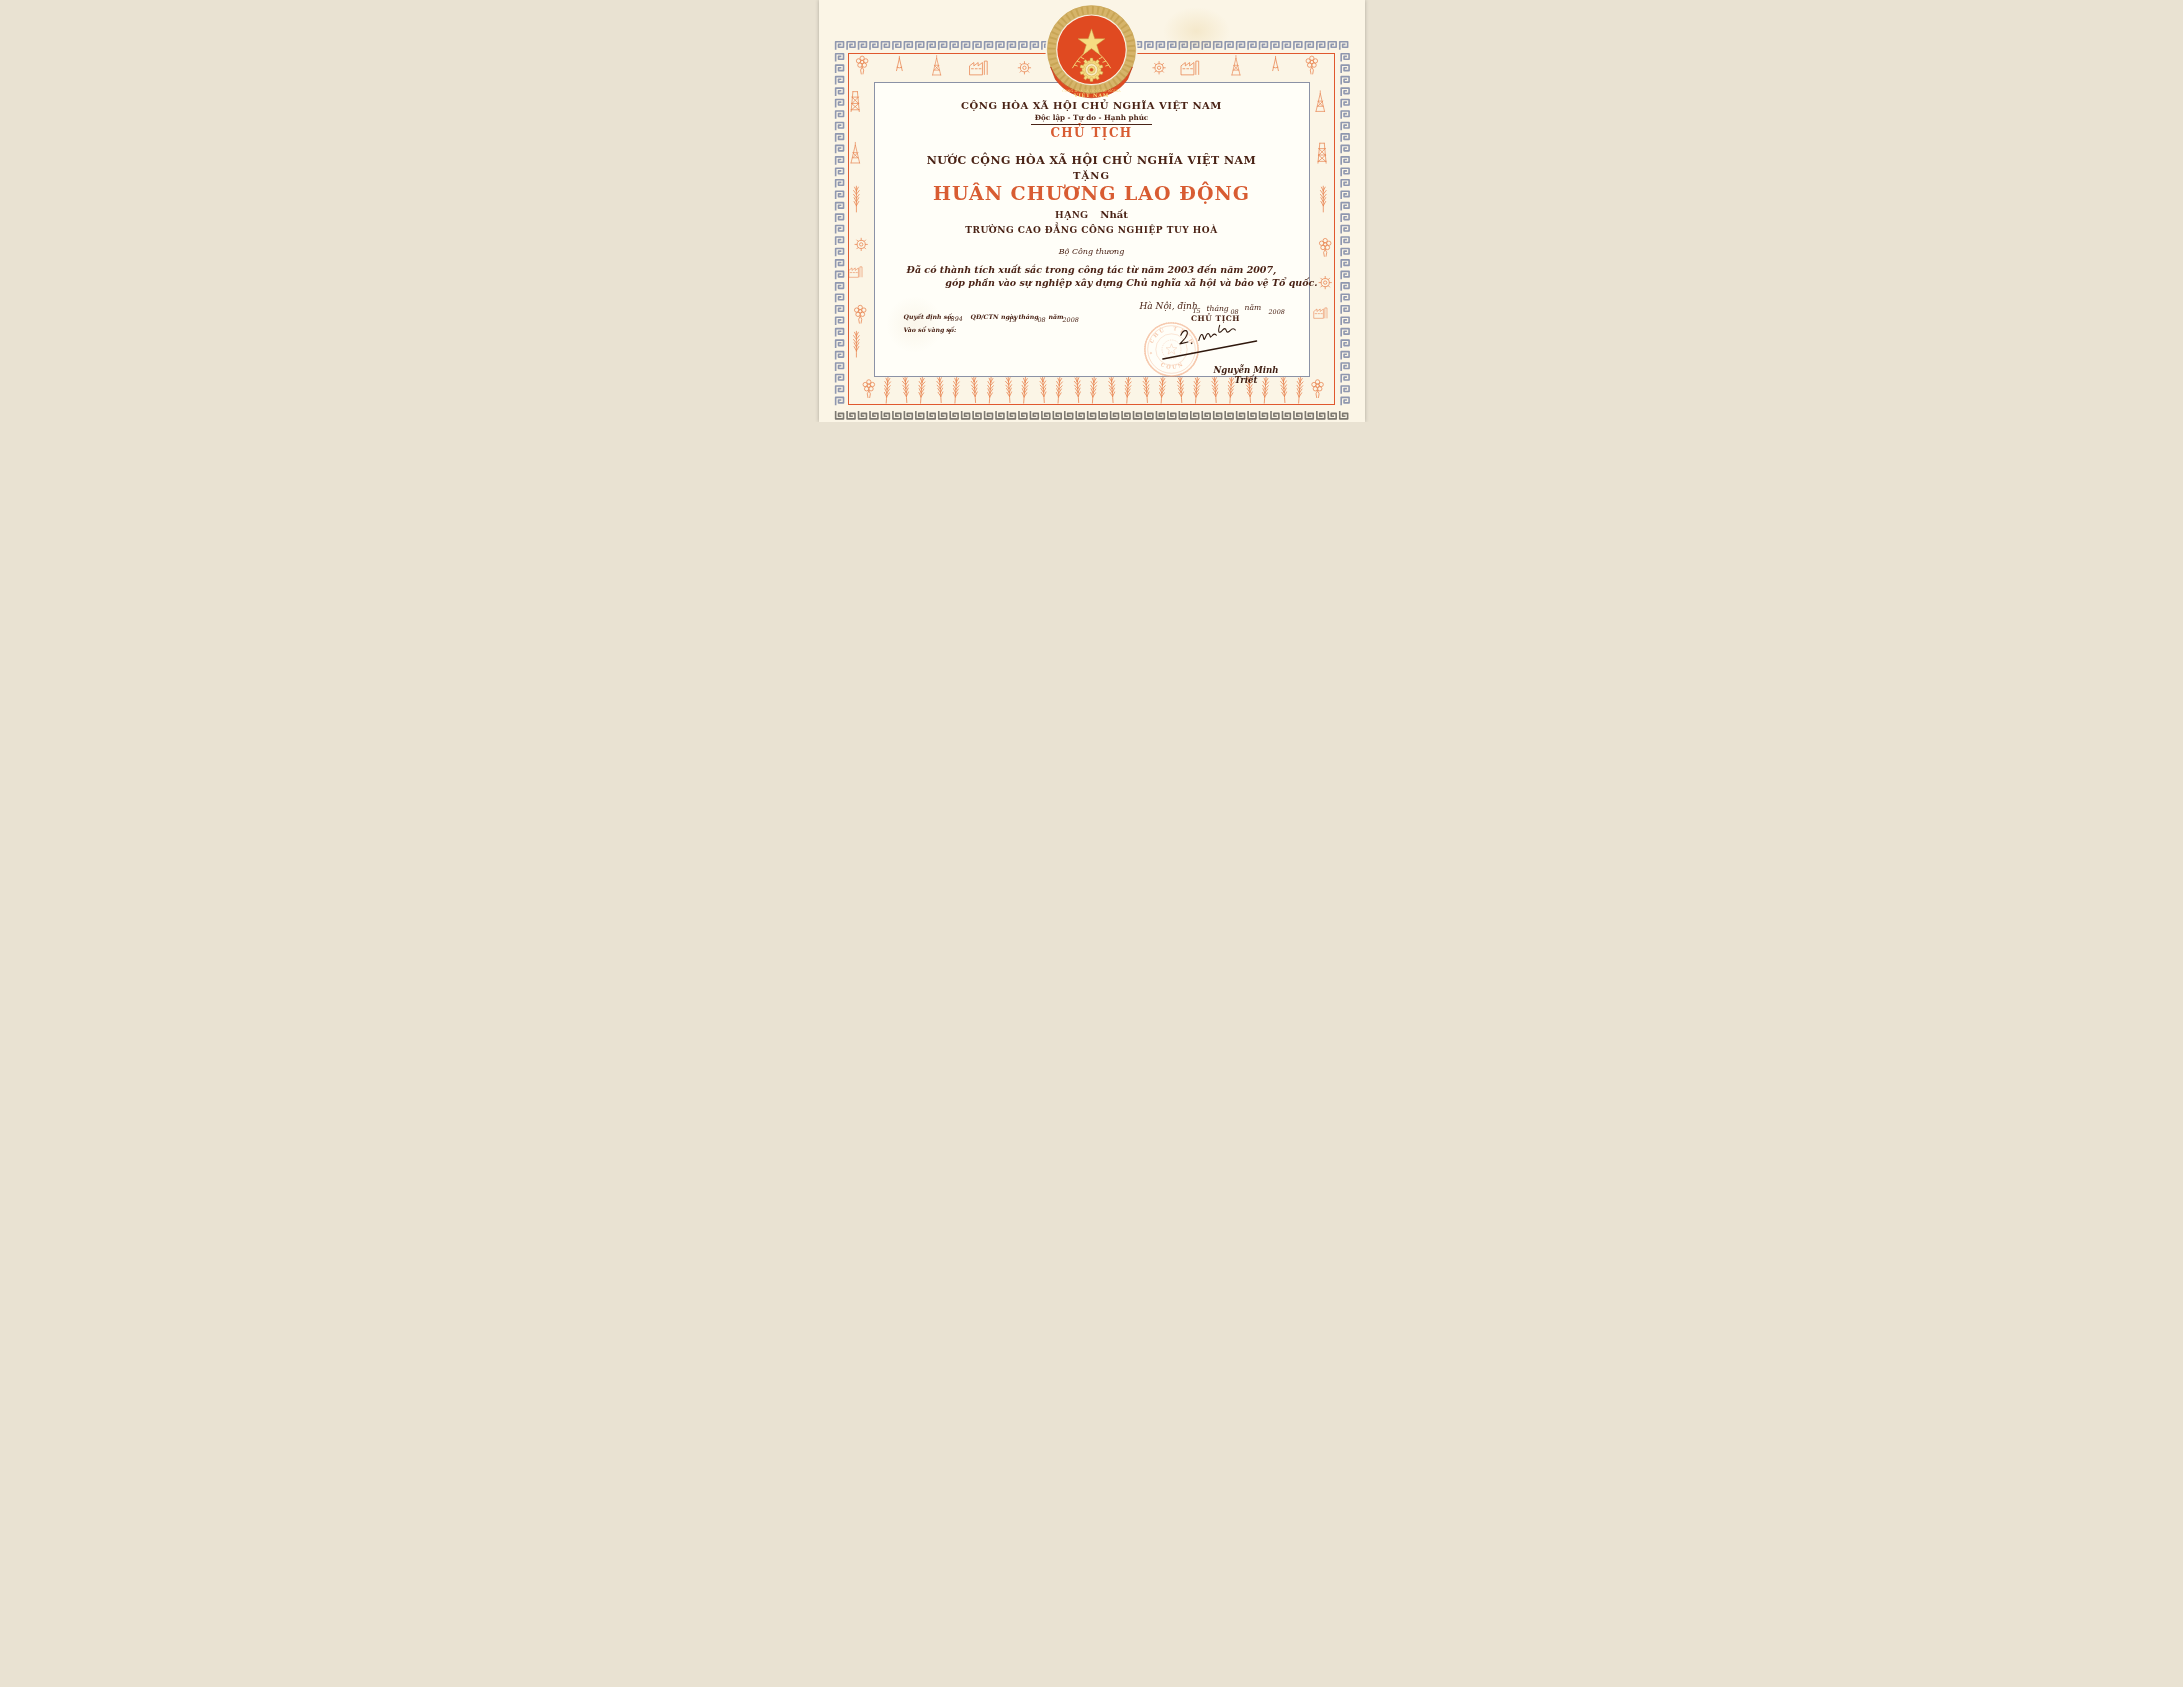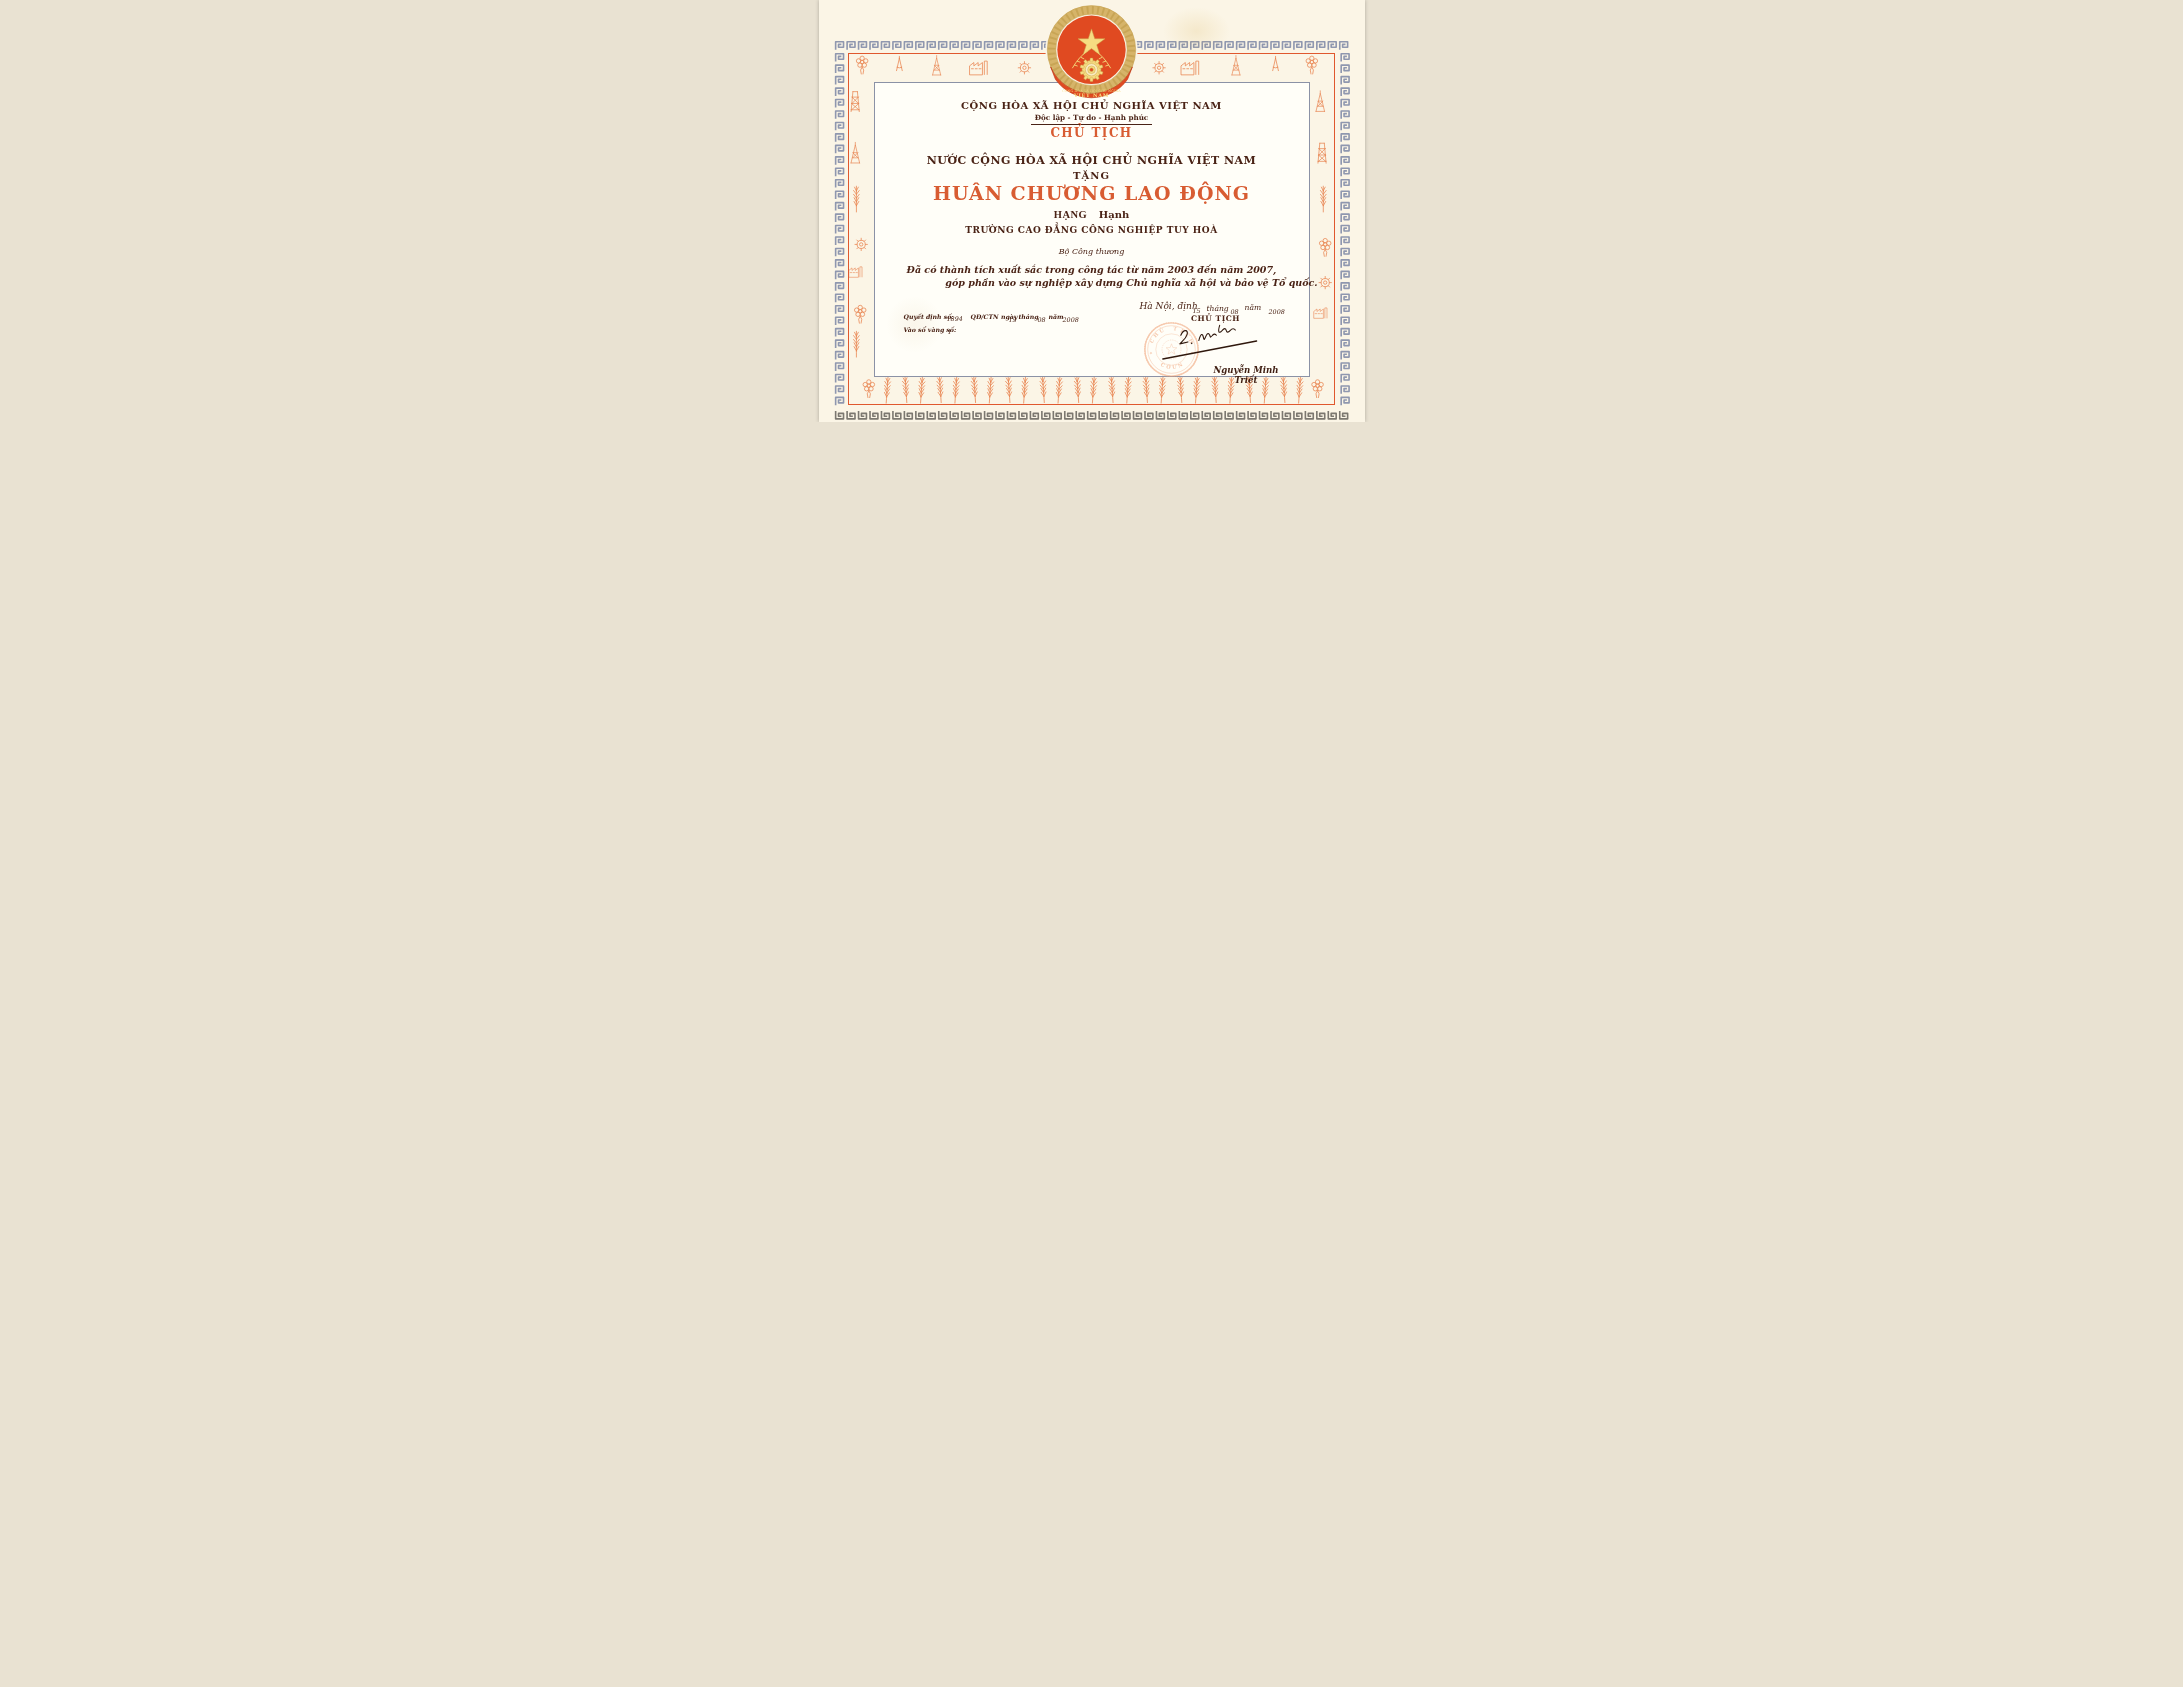--- a/index.html
+++ b/index.html
@@ -425,21 +425,21 @@
   <div class="cline f-country">CỘNG HÒA XÃ HỘI CHỦ NGHĨA VIỆT NAM</div>
   <div class="cline f-motto">
     <span class="u">Độc lập - Tự do - Hạnh phúc</span>
   </div>
   <div class="cline f-chutich">CHỦ TỊCH</div>
   <div class="cline f-nuoc">NƯỚC CỘNG HÒA XÃ HỘI CHỦ NGHĨA VIỆT NAM</div>
   <div class="cline f-tang">TẶNG</div>
 
   <div class="cline f-title">HUÂN CHƯƠNG LAO ĐỘNG</div>
   <div class="cline f-hang">
-    <span class="h1">HẠNG</span><span class="h2">Hạnh</span>
+    <span class="h1">HẠNG</span><span class="h2">Nhất</span>
   </div>
   <div class="cline f-recipient">TRƯỜNG CAO ĐẲNG CÔNG NGHIỆP TUY HOÀ</div>
   <div class="cline f-org">Bộ Công thương</div>
   <div class="cline f-cit1">Đã có thành tích xuất sắc trong công tác từ năm 2003 đến năm 2007,</div>
   <div class="cline f-cit2">góp phần vào sự nghiệp xây dựng Chủ nghĩa xã hội và bảo vệ Tổ quốc.</div>
 
   <span class="lbl" style="left:85px;top:313px;">Quyết định số:</span>
   <span class="val" style="left:128px;top:315px;">1894</span>
   <span class="lbl" style="left:152px;top:313px;">QĐ/CTN ngày</span>
   <span class="val" style="left:190px;top:316px;">15</span>

